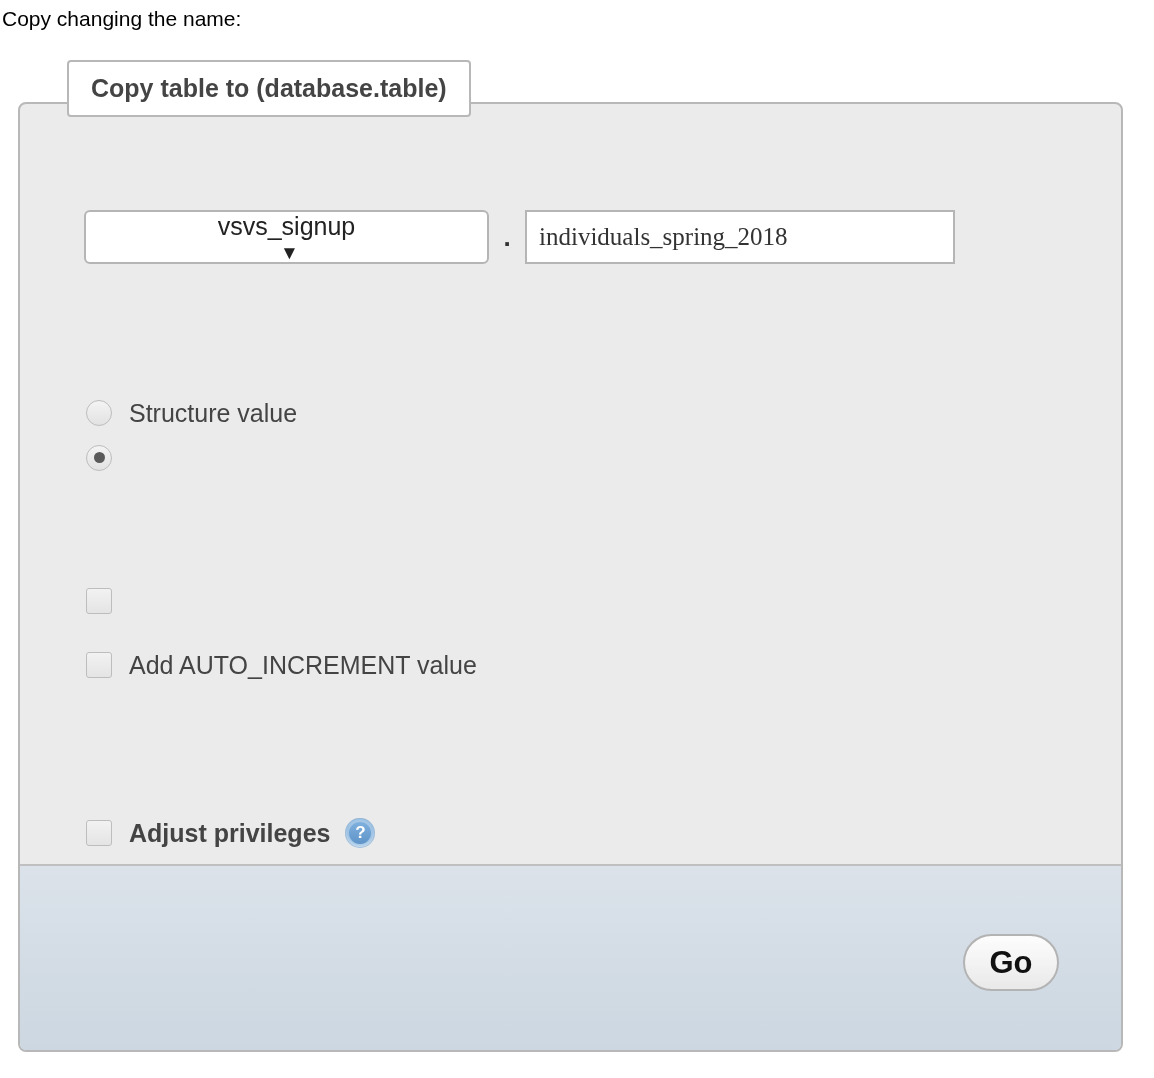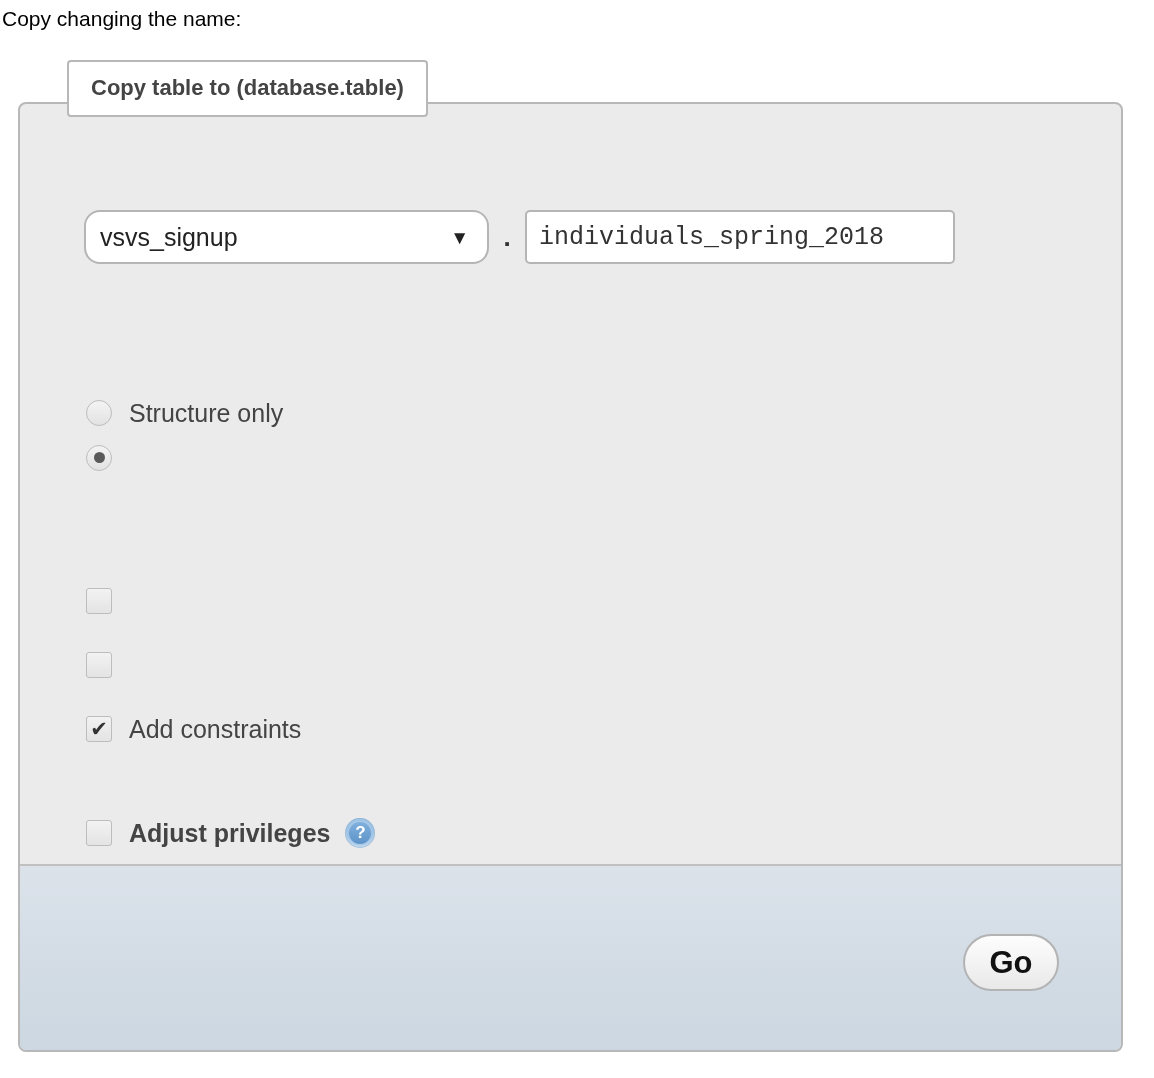--- a/index.html
+++ b/index.html
@@ -39,21 +39,21 @@
   }
 
   .form-legend {
     position: absolute;
     left: 47px;
     top: -44px;
     background: #ffffff;
     border: 2px solid #b8b8b8;
     border-radius: 4px;
     padding: 12px 22px 13px 22px;
-    font-size: 22px;
+    font-size: 25px;
     font-weight: bold;
     color: #444444;
     line-height: 28px;
     white-space: nowrap;
     z-index: 5;
   }
 
   .form-body {
     position: absolute;
     left: 0;
@@ -72,28 +72,29 @@
     align-items: center;
   }
 
   .db-select {
     position: relative;
     width: 405px;
     height: 54px;
     box-sizing: border-box;
     background: #ffffff;
     border: 2px solid #b5b5b5;
-    border-radius: 16px;
+    border-radius: 6px;
     display: flex;
     align-items: center;
     padding: 0 14px;
     font-size: 25px;
     color: #222222;
     cursor: pointer;
     box-shadow: inset 0 1px 0 #ffffff;
+    flex-direction: column;
   }
   .db-select .sel-value {
     flex: 1;
     white-space: nowrap;
     overflow: hidden;
   }
   .db-select .sel-arrow {
     font-size: 19px;
     color: #222222;
     line-height: 1;
@@ -110,23 +111,23 @@
     line-height: 54px;
     user-select: none;
   }
 
   .table-input {
     width: 430px;
     height: 54px;
     box-sizing: border-box;
     background: #ffffff;
     border: 2px solid #b5b5b5;
-    border-radius: 5px;
+    border-radius: 0;
     padding: 0 12px;
-    font-family: Liberation Mono, monospace;
+    font-family: Liberation Serif, serif;
     font-size: 25px;
     color: #333333;
   }
 
   
   .opt-group { position: absolute; left: 66px; }
   .group-radios   { top: 286px; }
   .group-checks   { top: 465px; }
   .group-extra    { top: 697px; font-weight: bold; }
 
@@ -278,37 +279,34 @@
       </div>
 
       <div class="dot-sep">.</div>
 
       <input class="table-input" type="text" value="individuals_spring_2018" style="">
     </div>
 
     <div class="opt-group group-radios">
       <div class="opt-row">
         <span class="radio"></span>
-        <span class="opt-label">Structure only</span>
+        <span class="opt-label">Structure value</span>
       </div>
       <div class="opt-row">
         <span class="radio checked"></span>
       </div>
     </div>
 
     <div class="opt-group group-checks">
       <div class="opt-row spaced">
         <span class="checkbox"></span>
       </div>
       <div class="opt-row spaced">
         <span class="checkbox"></span>
-      </div>
-      <div class="opt-row spaced">
-        <span class="checkbox checked"></span>
-        <span class="opt-label">Add constraints</span>
+        <span class="opt-label">Add AUTO_INCREMENT value</span>
       </div>
     </div>
 
     <div class="opt-group group-extra">
       <div class="opt-row spaced">
         <span class="checkbox"></span>
         <span class="opt-label">Adjust privileges</span>
         <span class="help-icon"></span>
       </div>
       <div class="opt-row spaced">

